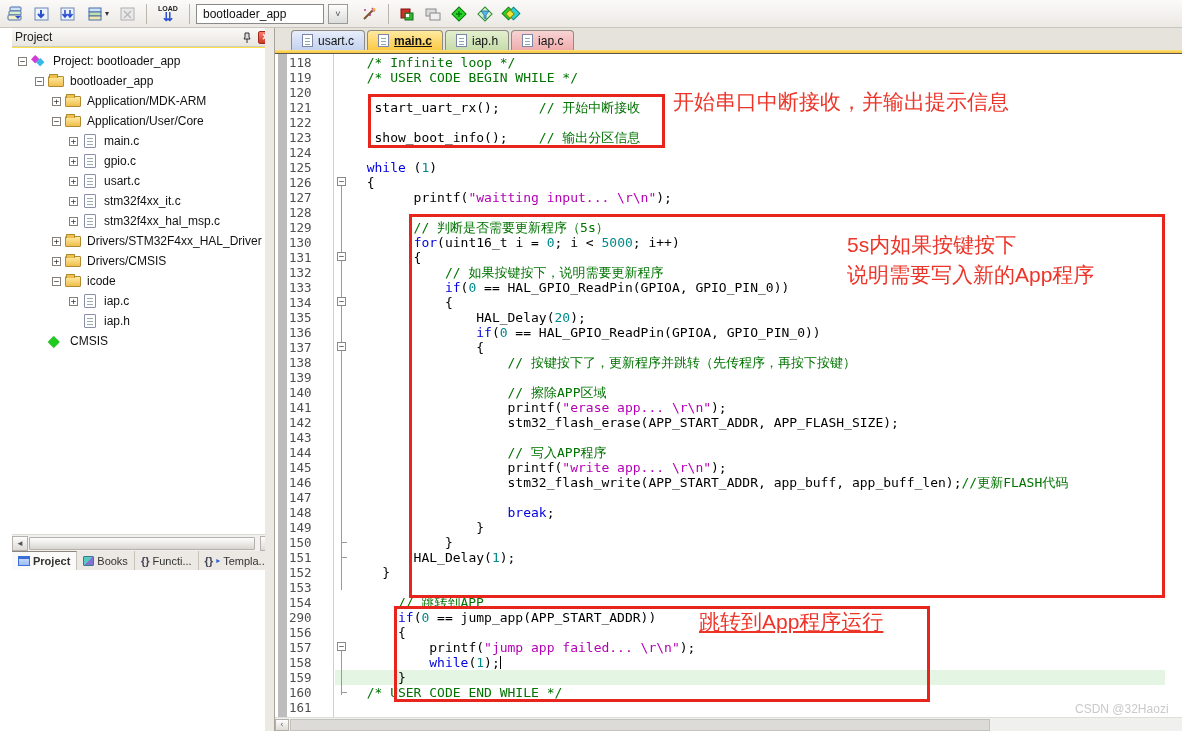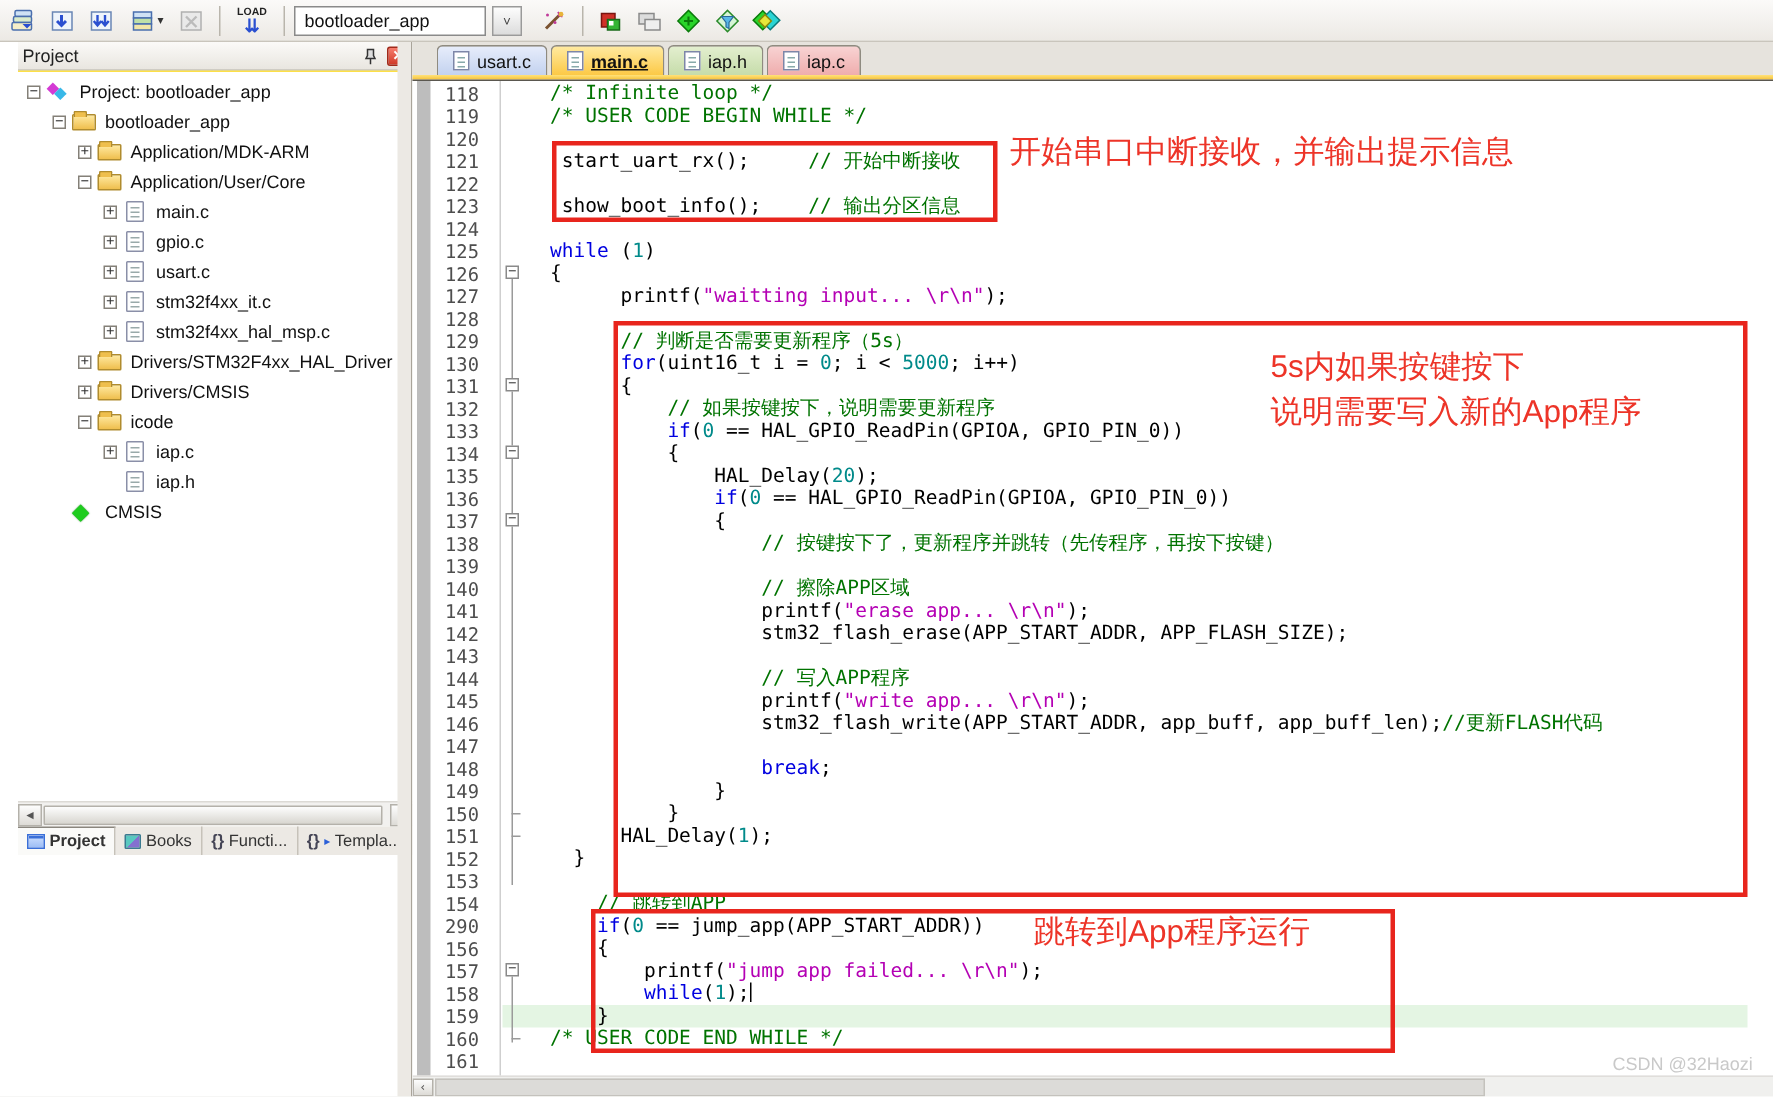--- a/index.html
+++ b/index.html
@@ -78,21 +78,21 @@
   .tab-main  { background:linear-gradient(#ffeaa0,#fcc946); font-weight:bold; }
   .tab-main .tab-label { text-decoration:underline; }
   .tab-iaph  { background:linear-gradient(#e3efcf,#c6dcaa); }
   .tab-iapc  { background:linear-gradient(#f8d3d3,#efadad); }
   .tab-strip { position:absolute; left:0; top:22px; width:907px; height:3px; background:linear-gradient(#ffe27a,#f6c33c); }
   .tab-strip-line { position:absolute; left:0; top:25px; width:907px; height:1px; background:#5a574f; }
 
   .ebody { position:absolute; left:0; top:26px; width:907px; height:677px; background:#fff; overflow:hidden;
            font-family:"DejaVu Sans Mono", monospace; font-size:13px; line-height:15px; }
   .margin-strip { position:absolute; left:3px; top:0; width:9px; height:664px; background:#bdbdbd; }
-  .gutter { position:absolute; left:14px; top:1px; width:44px; text-align:center; color:#4e4e4e; }
+  .gutter { position:absolute; left:14px; top:1px; width:44px; text-align:left; color:#4e4e4e; }
   .gut-n { height:15px; font-size:12.5px; padding-right:6px; }
   .gutter-edge { position:absolute; left:58px; top:0; width:1px; height:664px; background:#cfcfcf; }
   .foldm { position:absolute; left:59px; top:1px; width:16px; height:664px; }
   .fold-box { position:absolute; left:3px; width:9px; height:9px; border:1px solid #8a8a8a; background:#fff;
               font-size:9px; line-height:6px; text-align:center; color:#444; }
   .fold-vline { position:absolute; left:7px; width:1px; background:#9a9a9a; }
   .fold-tick { position:absolute; left:7px; width:6px; height:1px; background:#9a9a9a; }
   .code { position:absolute; left:76px; top:1px; }
   .code-line { height:15px; white-space:pre; }
   .sg-p { color:#000000; }
@@ -493,21 +493,21 @@
 
       <div class="redbox" style="left:93px;  top:40px;  width:297px; height:54px;"></div>
       <div class="redbox" style="left:134px; top:160px; width:756px; height:384px;"></div>
       <div class="redbox" style="left:119px; top:552px; width:536px; height:96px;"></div>
 
       <div class="annot" style="left:398px; top:40px;">开始串口中断接收，并输出提示信息</div>
       <div class="annot" style="left:572px; top:176px; line-height:30px;">
         <div>5s内如果按键按下</div>
         <div>说明需要写入新的App程序</div>
       </div>
-      <div class="annot" style="left:414px; top:560px;">跳转到App程序运行</div>
+      <div class="annot" style="left:424px; top:560px;text-decoration:underline;">跳转到App程序运行</div>
 
       <div class="watermark">CSDN @32Haozi</div>
 
       <div class="e-hscroll">
         <span class="sb-arrow" style="height:12px;width:14px">‹</span>
         <div class="e-thumb" style="margin-left:1px;width:700px"></div>
       </div>
     </div>
   </div>
 </div>

